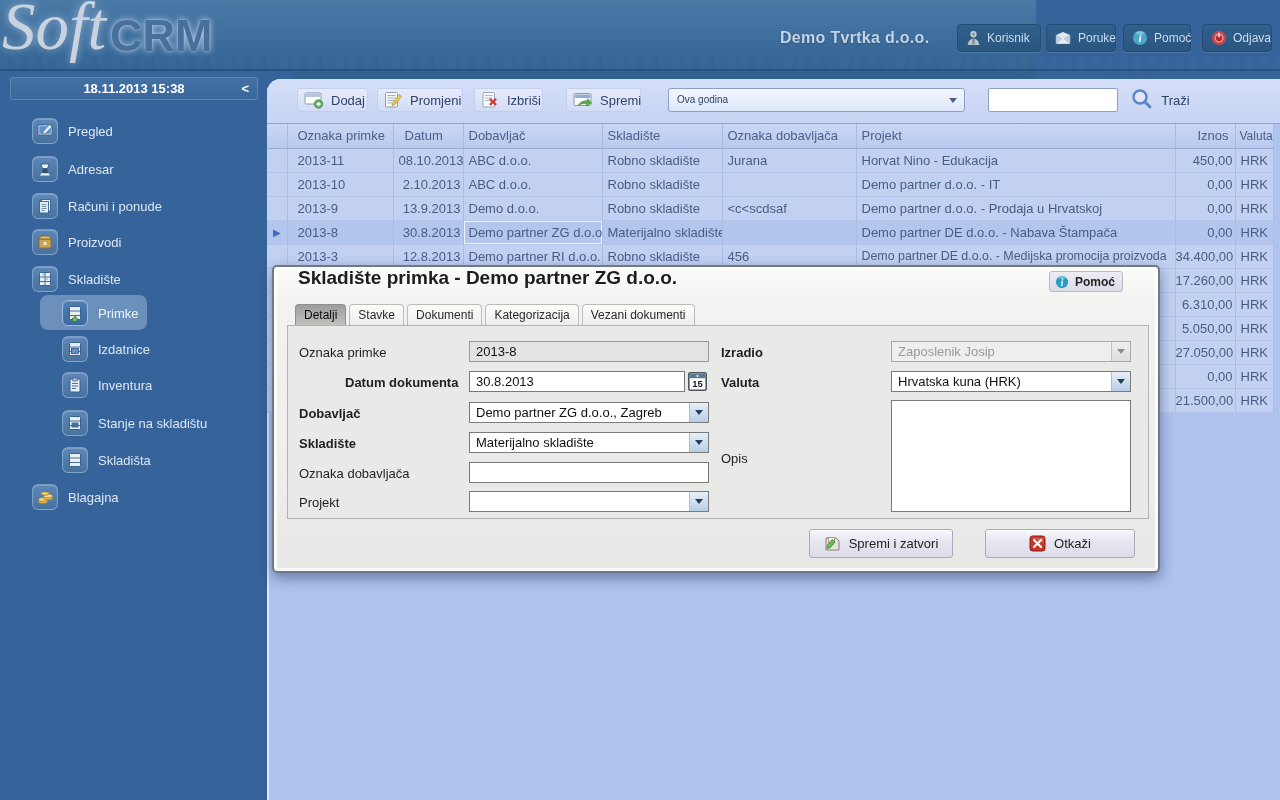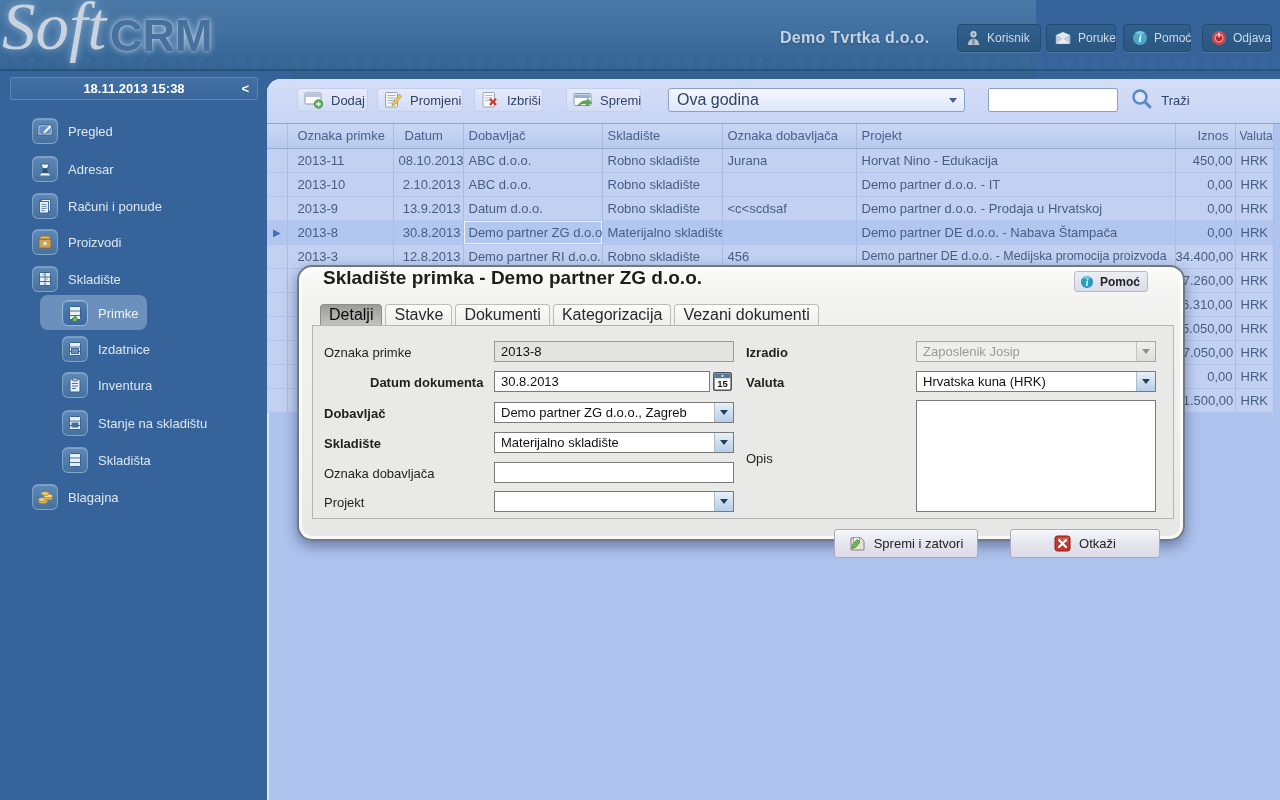--- a/index.html
+++ b/index.html
@@ -41,21 +41,21 @@
   background:#aec3ee; border-radius:14px 0 0 0;
   box-shadow:inset 2px 2px 0 rgba(230,238,252,.85); }
 .toolbar { position:absolute; left:0; top:0; width:1013px; height:45px;
   background:linear-gradient(180deg,#d5def7,#c7d4f4); border-radius:14px 0 0 0;
   border-bottom:1px solid #8da4ce; }
 .tbtn { position:absolute; top:9px; height:24px; background:linear-gradient(180deg,rgba(255,255,255,.45),rgba(255,255,255,.12));
   border:1px solid #c2cfee; border-radius:3px; display:flex; align-items:center;
   color:#2f4368; font-size:13px; }
 .tbtn .ic { margin:0 7px 0 6px; display:flex; }
 .tsel { position:absolute; left:401px; top:9px; width:297px; height:24px; background:linear-gradient(180deg,#f4f7ff,#dde7fa);
-  border:1px solid #8aa0c8; border-radius:3px; font-size:16px; color:#2f4368; line-height:22px; padding-left:8px; }
+  border:1px solid #8aa0c8; border-radius:3px; font-size:10px; color:#2f4368; line-height:22px; padding-left:8px; }
 .tsel .arr { position:absolute; right:7px; top:9px; width:0; height:0; border:4px solid transparent; border-top:5px solid #4a5f87; }
 .tsearch { position:absolute; left:721px; top:9px; width:130px; height:24px; background:#fff;
   border:1px solid #8aa0c8; border-radius:2px; }
 .trazi { position:absolute; left:863px; top:9px; height:24px; display:flex; align-items:center; color:#2f4368; font-size:13px; }
 
 
 .grid { position:absolute; left:0; top:45px; width:1006px; border-collapse:collapse; table-layout:fixed; }
 .grid td, .grid th { overflow:hidden; white-space:nowrap; font-size:13px; padding:0 5px; }
 .grid th { height:24px; background:linear-gradient(180deg,#cad7f5,#b8c9ee); color:#49608a;
   border-right:1px solid #a9bbe1; border-bottom:1px solid #97abd2; font-weight:normal; text-align:left; }
@@ -66,31 +66,31 @@
 .grid td.num { padding-right:2px; padding-left:0; }
 .grid td.dt { padding-right:2px; }
 .grid td { height:24px; background:#c2d1f2; color:#485d83;
   border-right:1px solid #abbce2; border-bottom:1px solid #b3c3ea; }
 .grid td.mark { color:#3e6cc0; font-size:10px; text-align:center; }
 .grid tr.sel td { background:#b3c6ee; }
 .grid td.num, .grid td.dt { text-align:right; }
 .grid td.mark, .grid th.mark { border-right:1px solid #abbce2; padding:0; }
 
 
-.dialog { position:absolute; left:297px; top:265px; width:888px; height:276px;
+.dialog { position:absolute; left:272px; top:265px; width:888px; height:308px;
   background:linear-gradient(180deg,#fbfbfa 0%,#f2f2f0 12%,#ededeb 70%,#e7e7e5 100%);
-  border:2px solid #6e7a85; border-radius:15px;
+  border:2px solid #6e7a85; border-radius:5px;
   box-shadow:0 5px 14px rgba(15,30,70,.45), inset 0 0 0 3px rgba(255,255,255,.75); }
 .dtitle { position:absolute; left:24px; top:0px; font-size:19px; font-weight:bold; color:#1d1d1d;
   white-space:nowrap; }
 .pomoc { position:absolute; left:775px; top:4px; width:74px; height:21px;
   background:linear-gradient(180deg,#ededf4,#dcdce8); border:1px solid #b9b9c9; border-radius:3px;
   display:flex; align-items:center; font-size:12px; font-weight:bold; color:#222; }
 .tabs { position:absolute; left:21px; top:37px; display:flex; }
-.tab { height:21px; padding:0 8px; margin-right:3px; font-size:16px; color:#2a2a2a; line-height:20px;
+.tab { height:21px; padding:0 8px; margin-right:3px; font-size:12px; color:#2a2a2a; line-height:20px;
   background:linear-gradient(180deg,#fcfcfb,#eeeeec); border:1px solid #bcbcb7; border-bottom:none;
   border-radius:4px 4px 0 0; }
 .tab.active { background:linear-gradient(180deg,#9c9c9a,#c2c2bf); color:#0a0a0a; border-color:#8e8e8a; }
 .dpanel { position:absolute; left:13px; top:58px; width:862px; height:194px;
   background:#e9e9e7; border:1px solid #b4b4b0; }
 .frow { position:absolute; font-size:13px; color:#1f1f1f; }
 .frow b { font-weight:bold; }
 .din { position:absolute; height:21px; background:#fff; border:1px solid #7a7a7a; font-size:13px; color:#111;
   line-height:19px; padding-left:6px; }
 .din.ro { background:#e3e3e1; border-color:#9a9a97; }
@@ -315,21 +315,21 @@
           <td>Robno skladište</td>
           <td></td>
           <td>Demo partner d.o.o. - IT</td>
           <td class="num">0,00</td>
           <td>HRK</td>
         </tr>
     <tr>
           <td class="mark"></td>
           <td>2013-9</td>
           <td class="dt">13.9.2013</td>
-          <td>Datum d.o.o.</td>
+          <td>Demo d.o.o.</td>
           <td>Robno skladište</td>
           <td>&lt;c&lt;scdsaf</td>
           <td>Demo partner d.o.o. - Prodaja u Hrvatskoj</td>
           <td class="num">0,00</td>
           <td>HRK</td>
         </tr>
     <tr class="sel">
           <td class="mark">▶</td>
           <td>2013-8</td>
           <td class="dt">30.8.2013</td>

